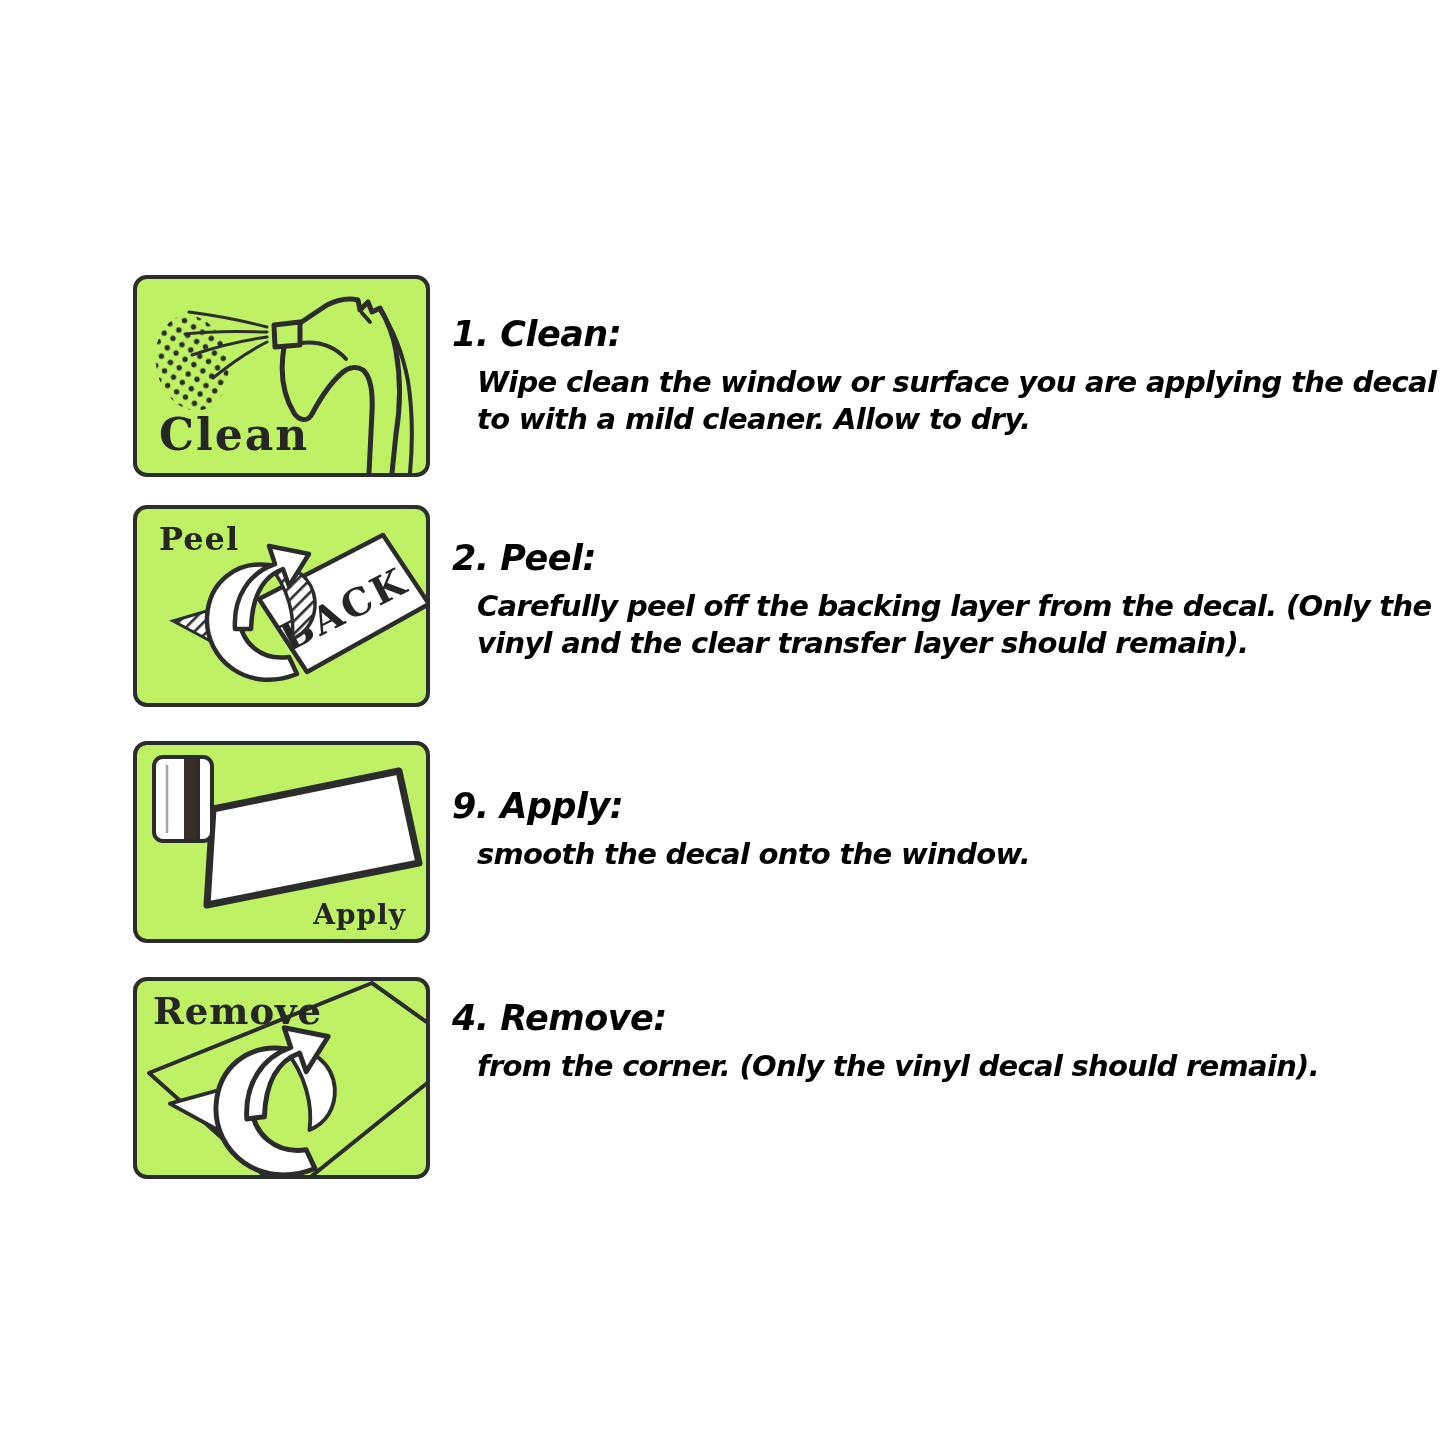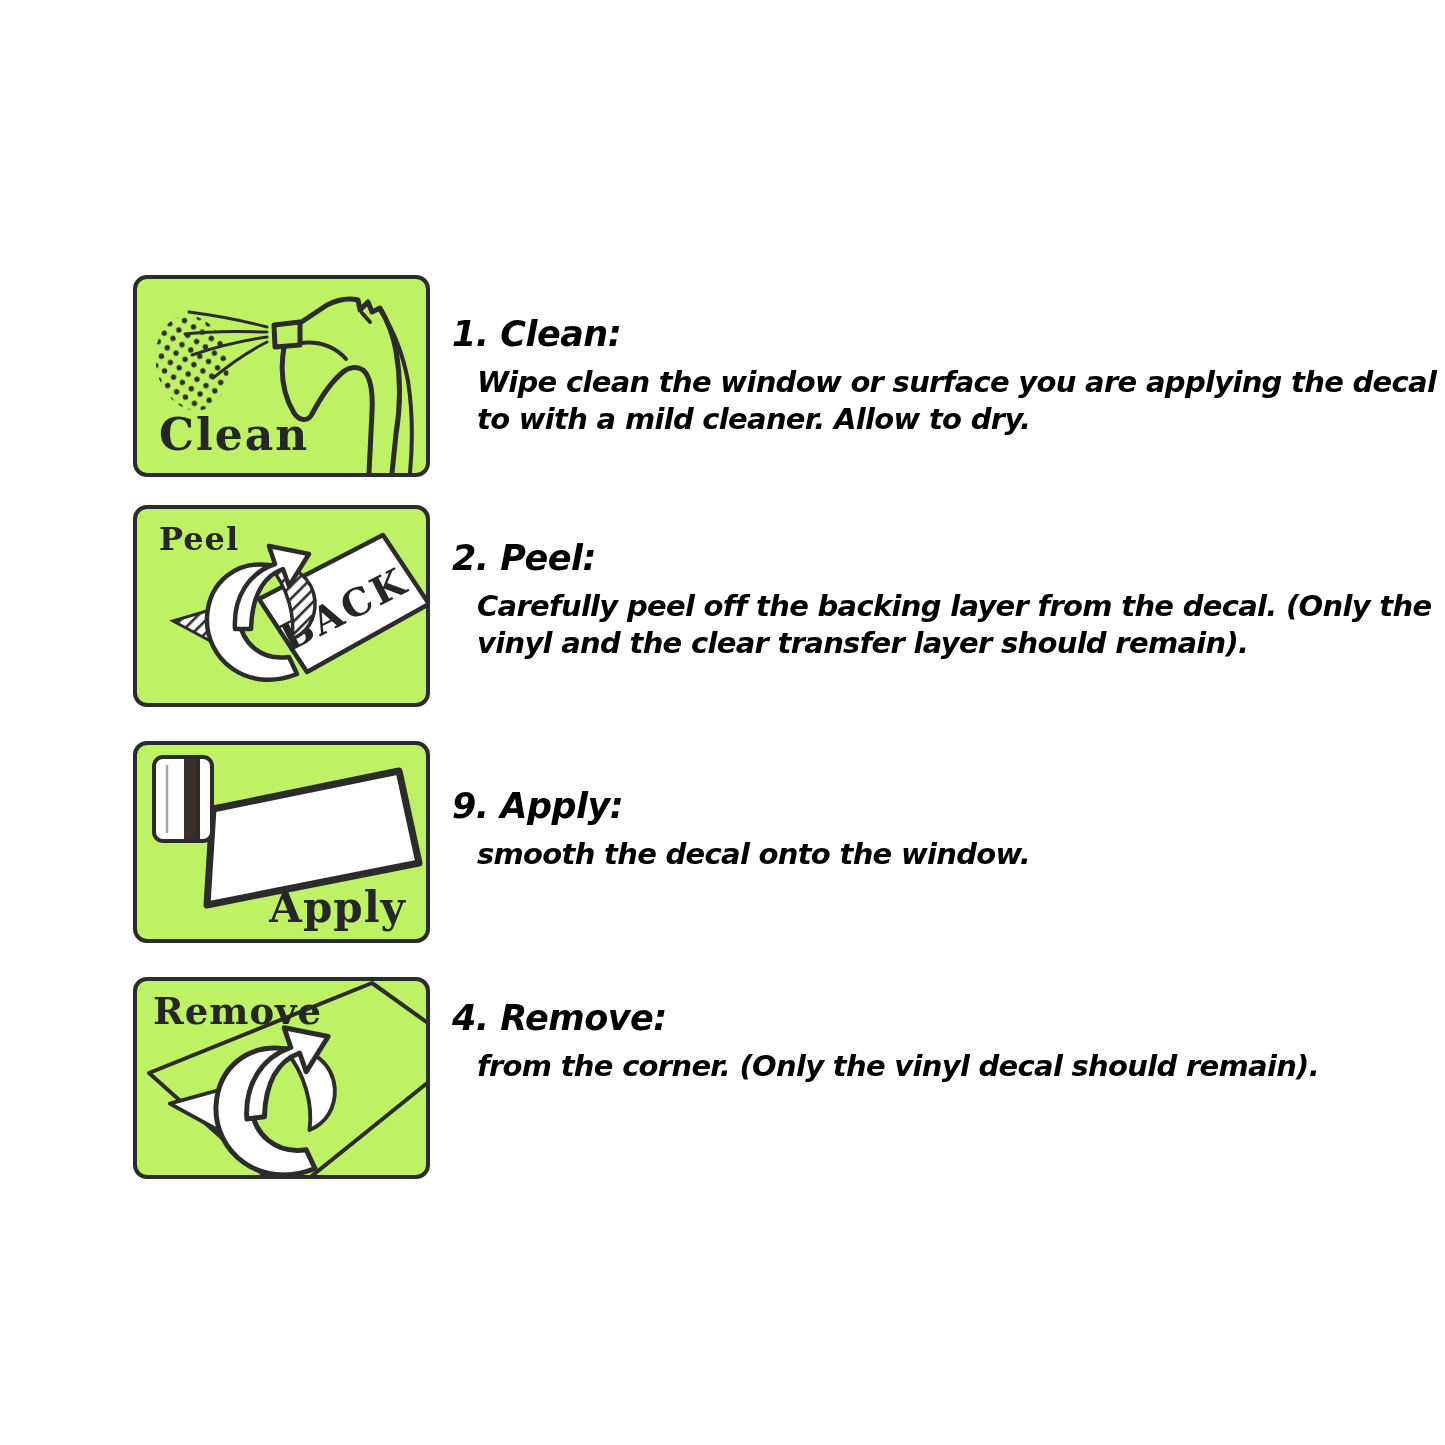--- a/index.html
+++ b/index.html
@@ -9,21 +9,21 @@
              border-radius:14px;background:#bef264;}
   #box-clean{top:275px}
   #box-peel{top:505px}
   #box-apply{top:741px}
   #box-remove{top:977px}
   .illus-box svg{position:absolute;left:0;top:0;}
   .box-label{position:absolute;font-family:"DejaVu Serif","Liberation Serif",serif;
              font-weight:bold;color:#262626;line-height:1;}
   .label-clean{left:22px;bottom:16px;font-size:44px;letter-spacing:2px;}
   .label-peel{left:22px;top:14px;font-size:32px;letter-spacing:1px;}
-  .label-apply{right:20px;bottom:10px;font-size:42px;letter-spacing:1px;}
+  .label-apply{right:20px;bottom:10px;font-size:28px;letter-spacing:1px;}
   .label-remove{left:16px;top:12px;font-size:37px;letter-spacing:1px;}
   .step-text{position:absolute;left:452px;width:960px;color:#000000;
              font-style:italic;font-weight:bold;}
   #text-clean{top:314px}
   #text-peel{top:538px}
   #text-apply{top:786px}
   #text-remove{top:998px}
   .step-heading{font-size:35px;margin:0 0 10px 0;letter-spacing:-0.5px;}
   .step-body{font-size:29px;line-height:37px;letter-spacing:-0.7px;white-space:nowrap;margin-left:25px;}
   .ink{stroke:#2c2c2c;fill:none;stroke-linecap:round;stroke-linejoin:round;}

